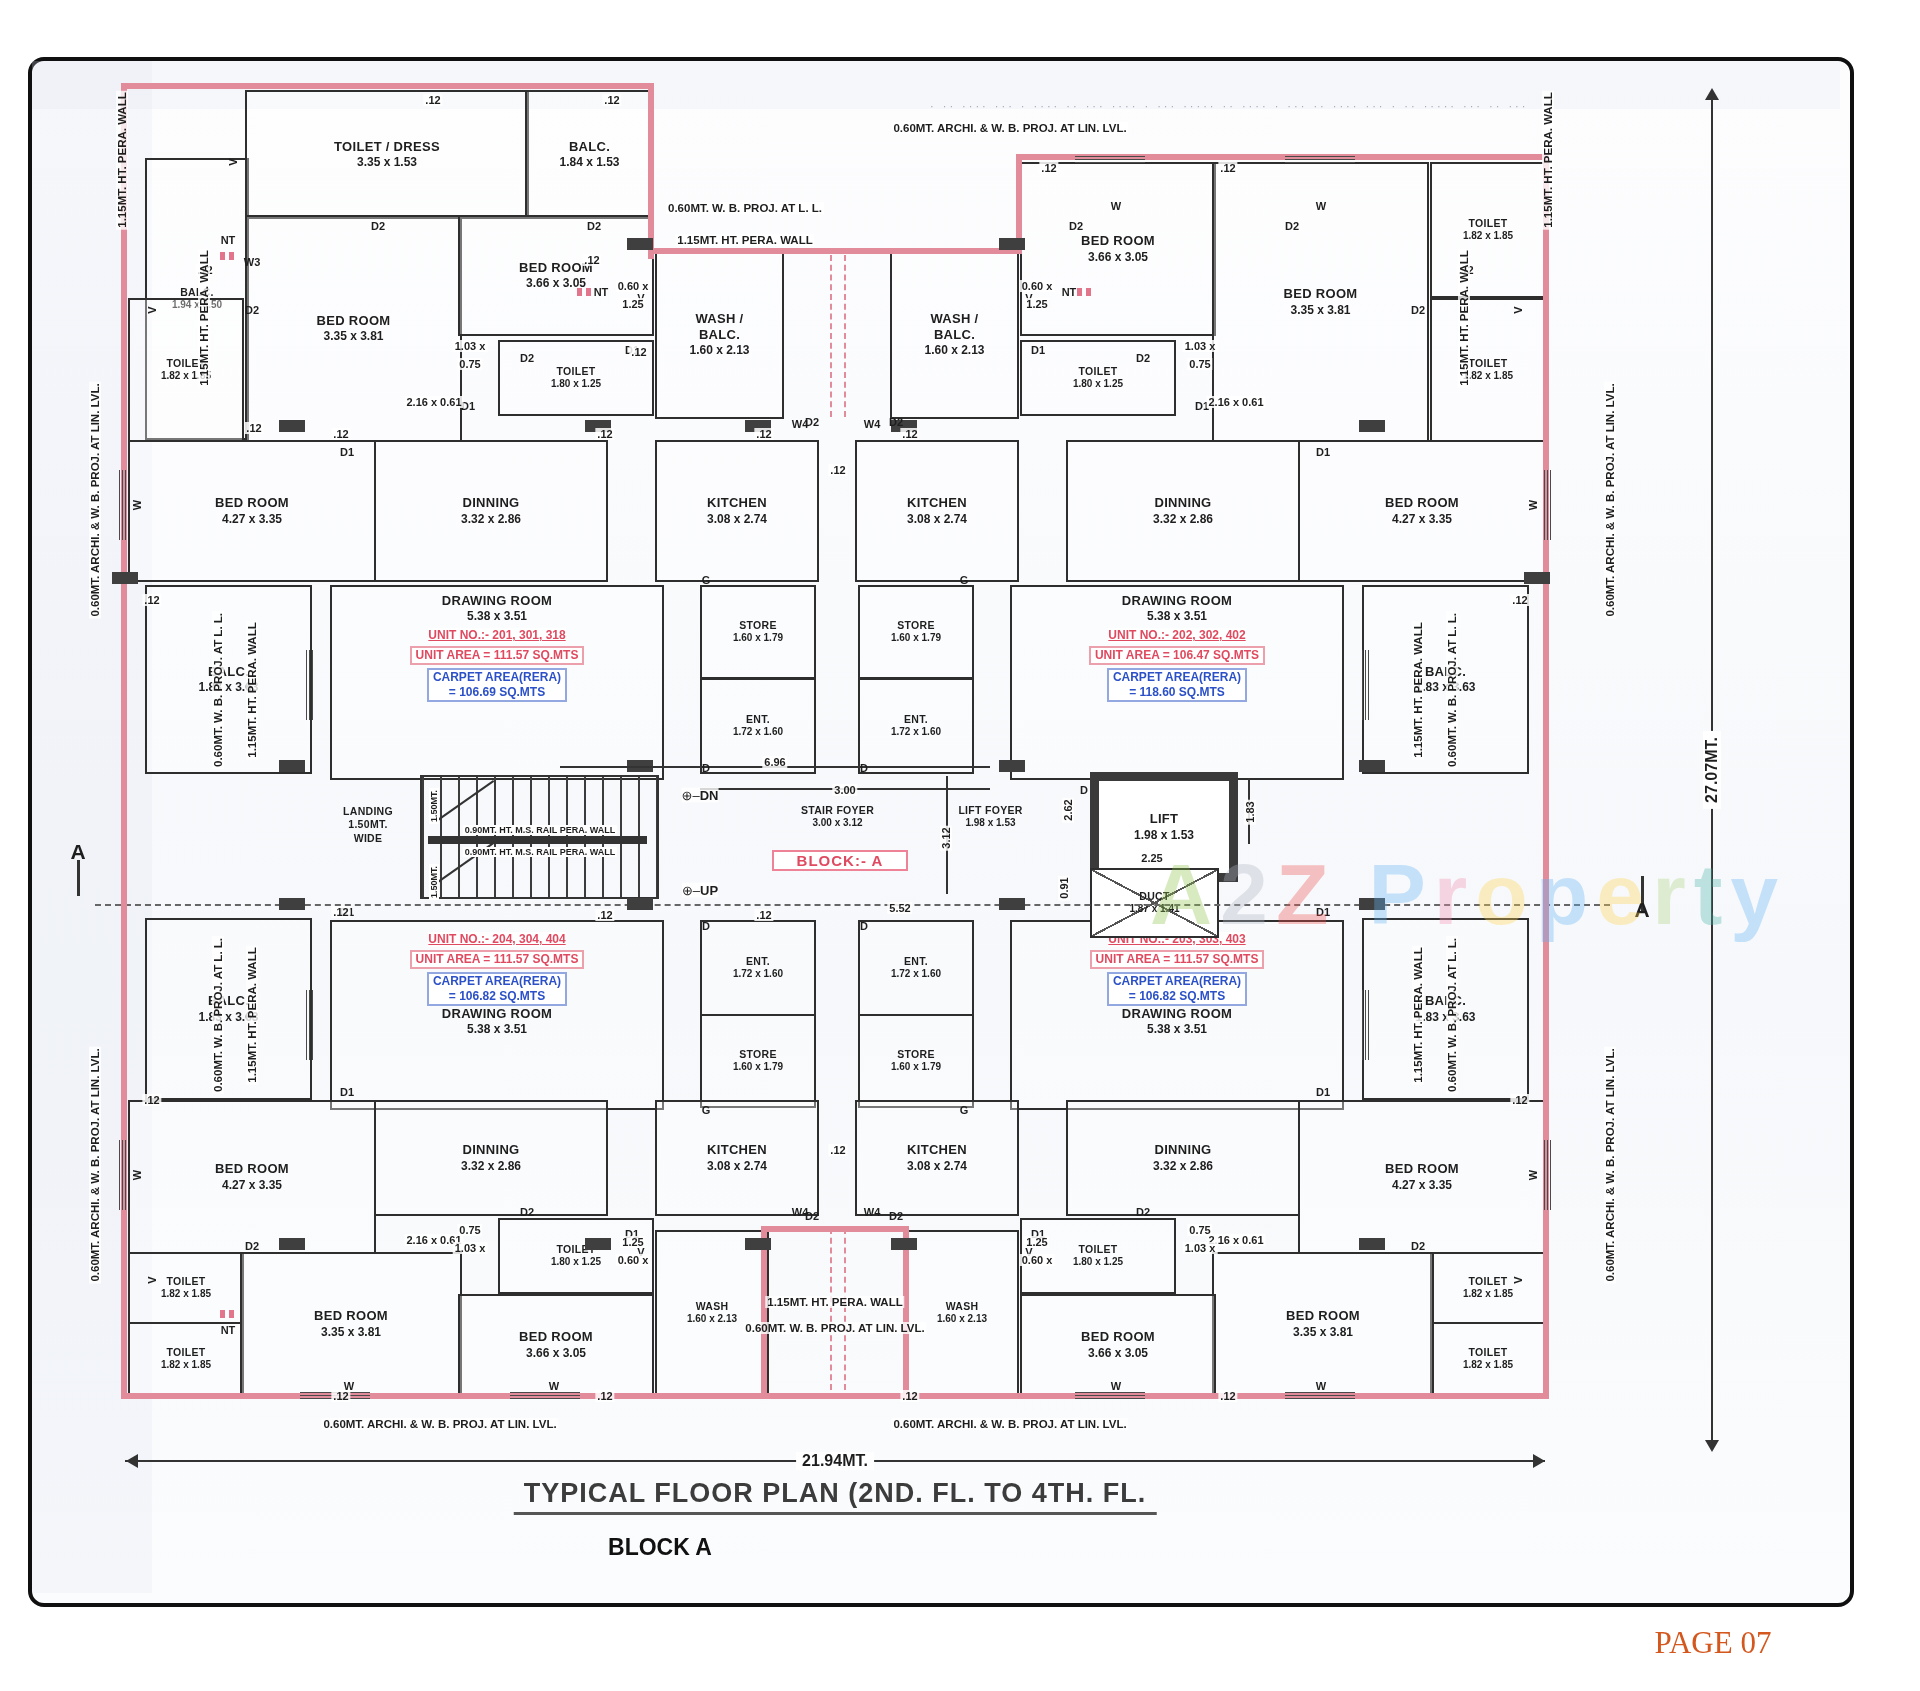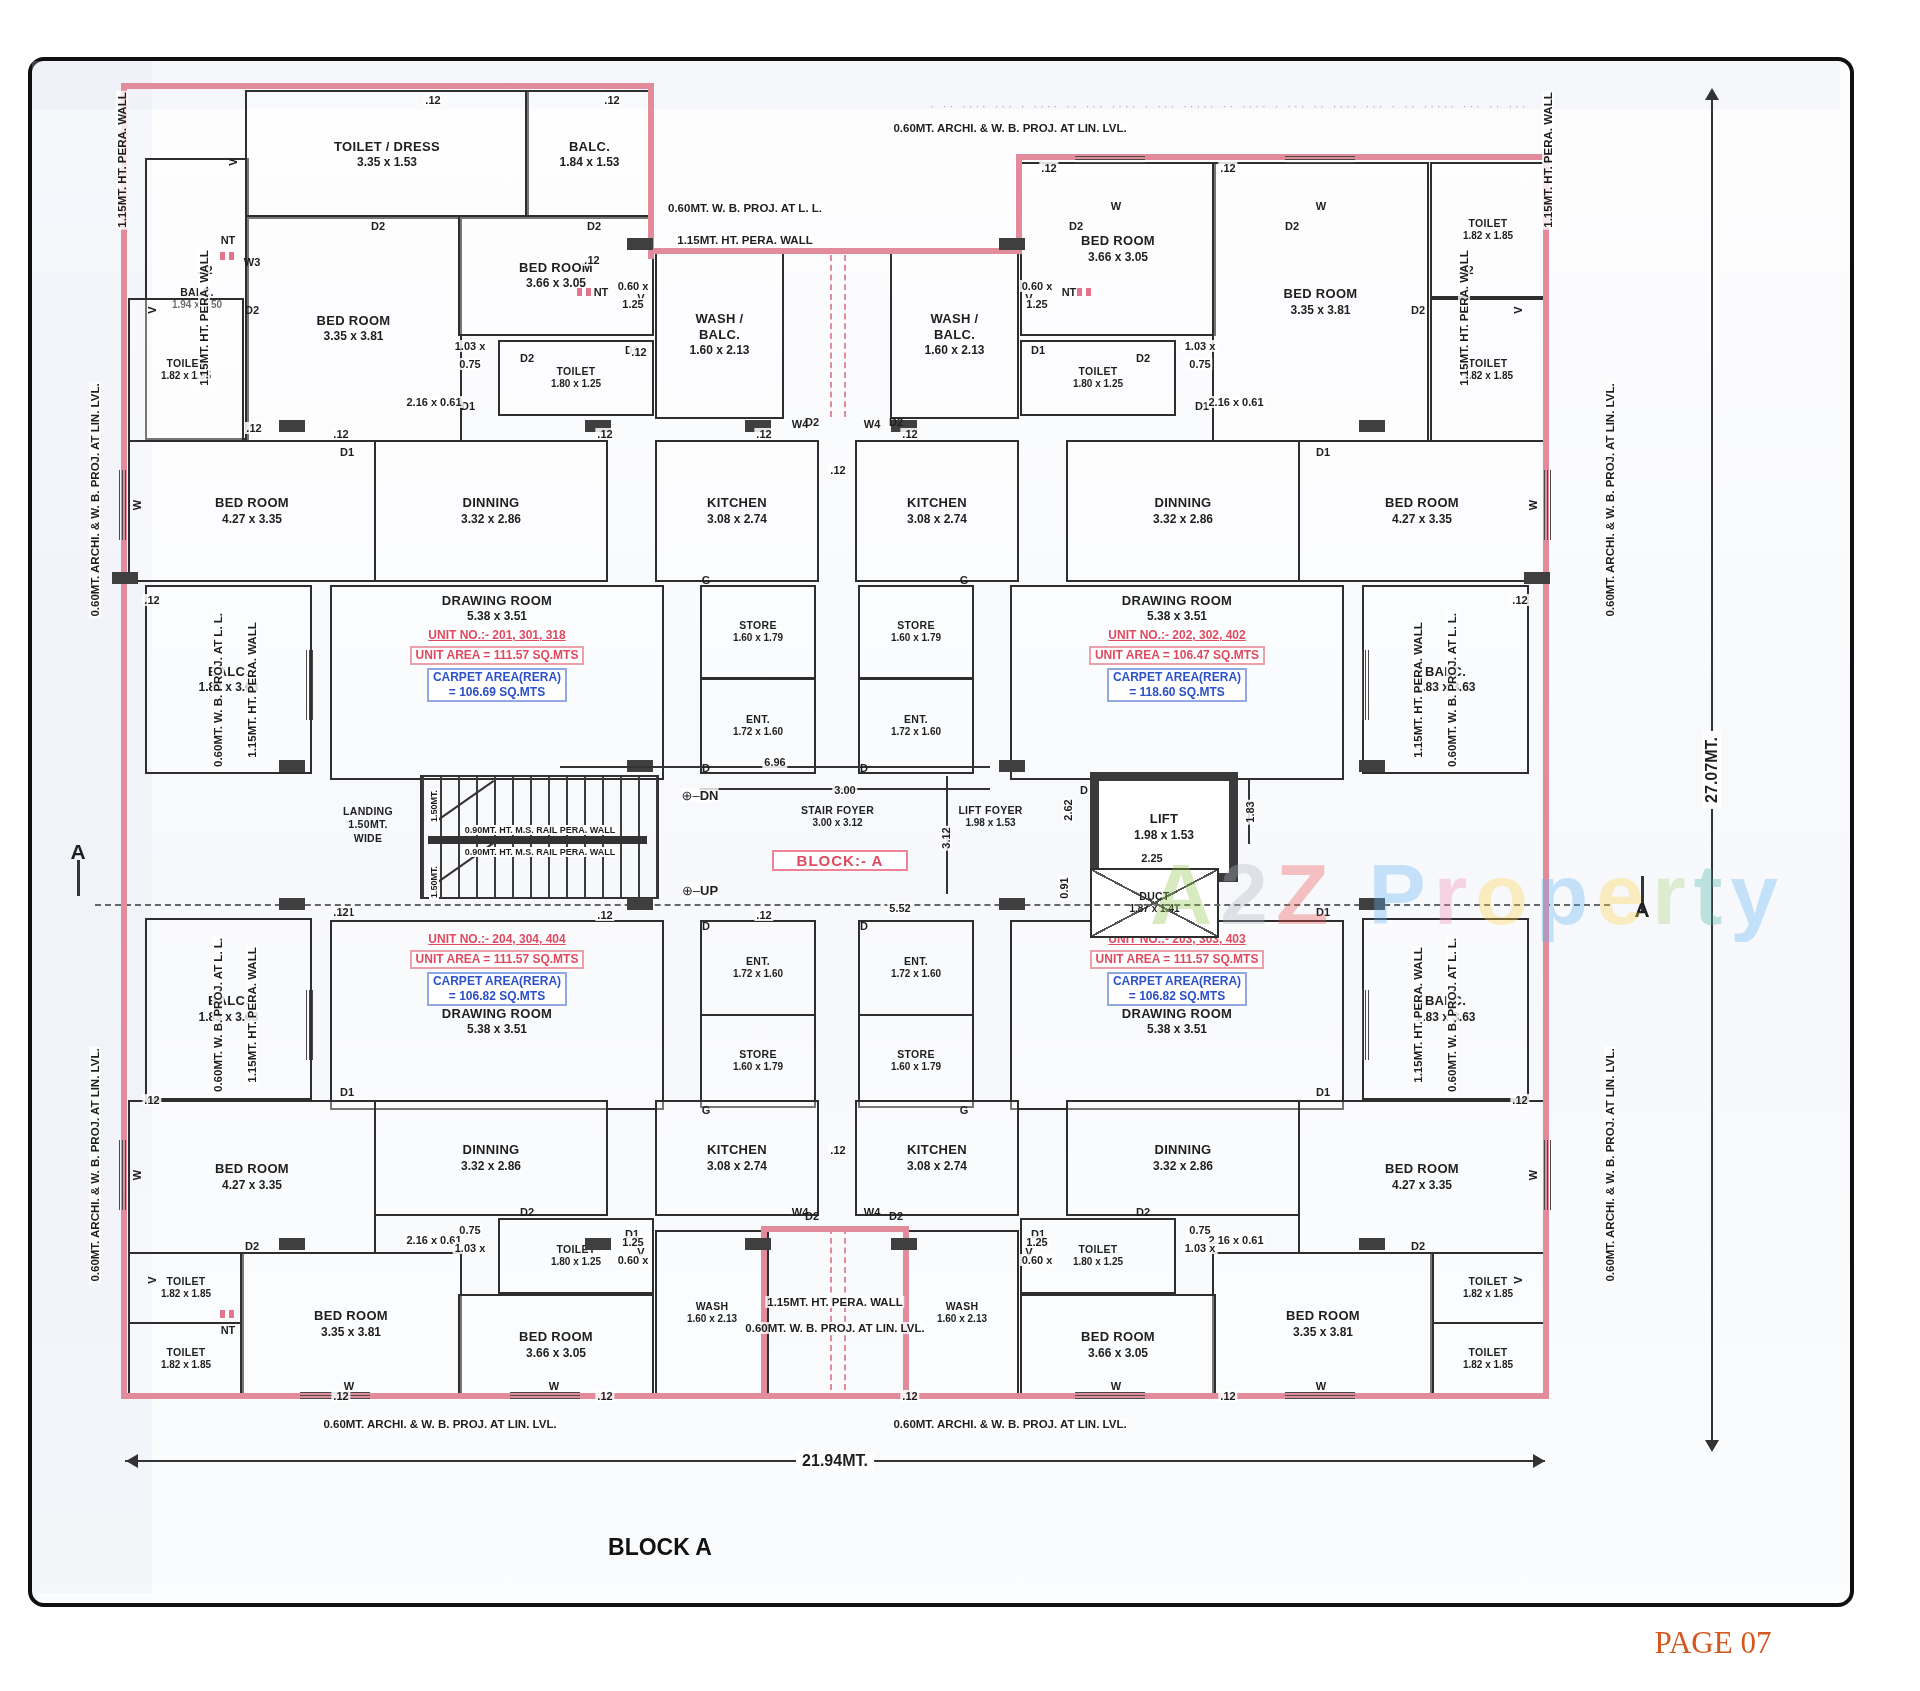--- a/index.html
+++ b/index.html
@@ -569,15 +569,16 @@
   <div class="rail"></div>
   <div class="diag" style="left:430px;top:800px"></div>
   <div class="diag" style="left:430px;top:862px"></div>
 
   <div class="blockbox">BLOCK:- A</div>
 
   <div class="dashline" style="left:95px;top:904px;width:1515px"></div>
 
   <div class="t2194">21.94MT.</div>
   <div class="t2707">27.07MT.</div>
+  <div class="maintitle">TYPICAL FLOOR PLAN (2ND. FL. TO 4TH. FL.</div>
   <div class="blocka">BLOCK A</div>
   <div class="pagelbl">PAGE 07</div>
 </div>
 
 </body></html>

